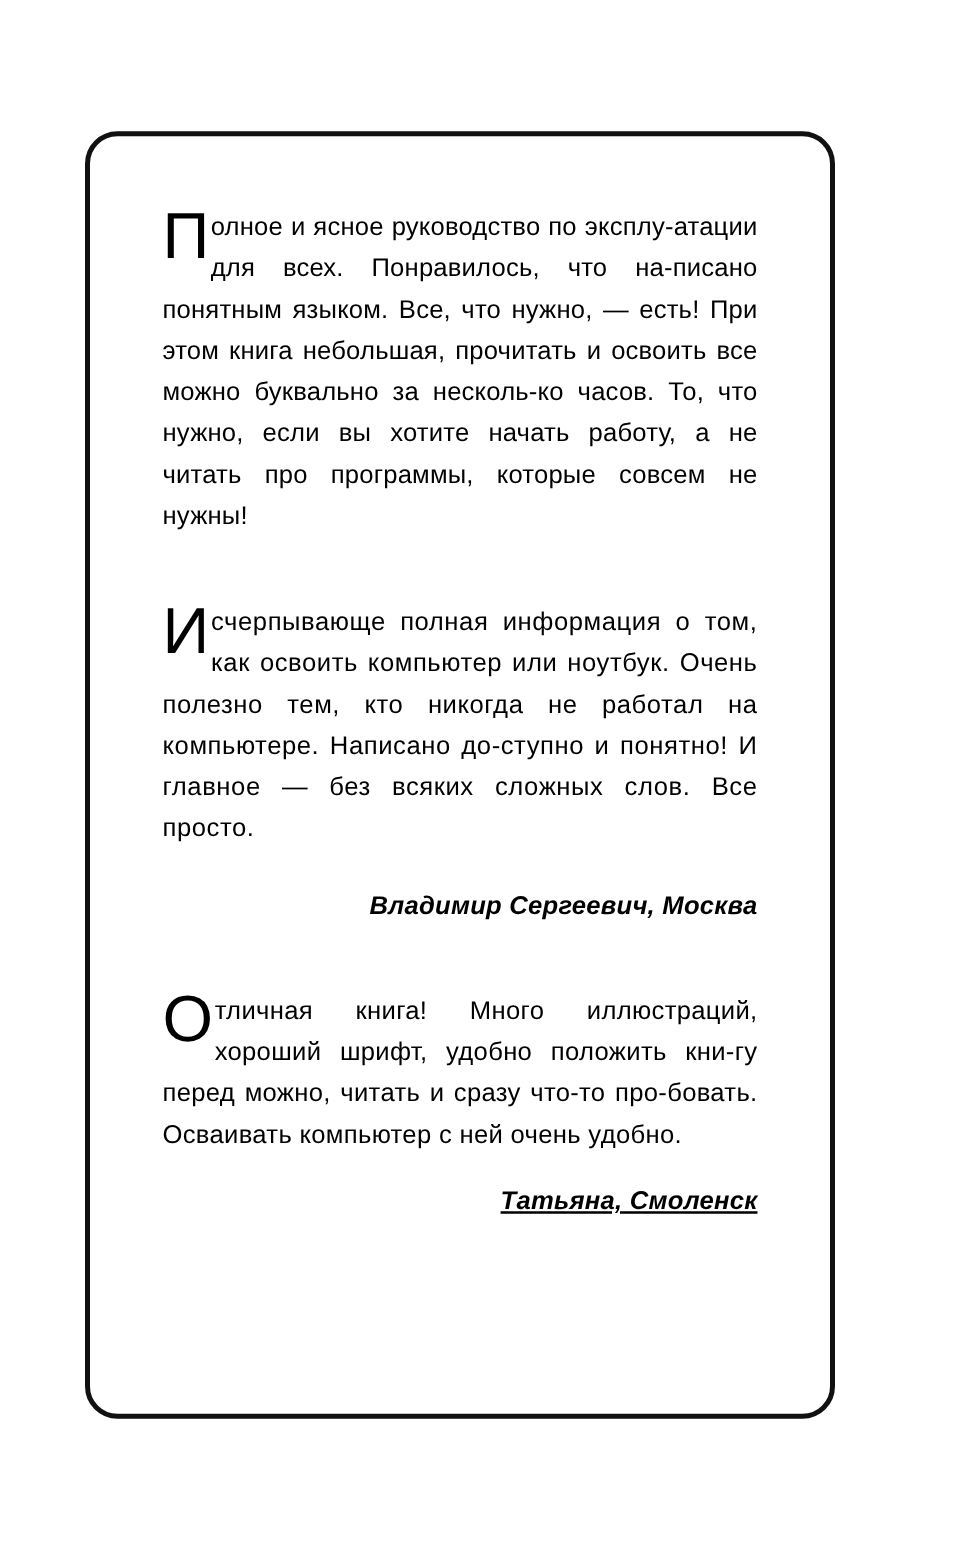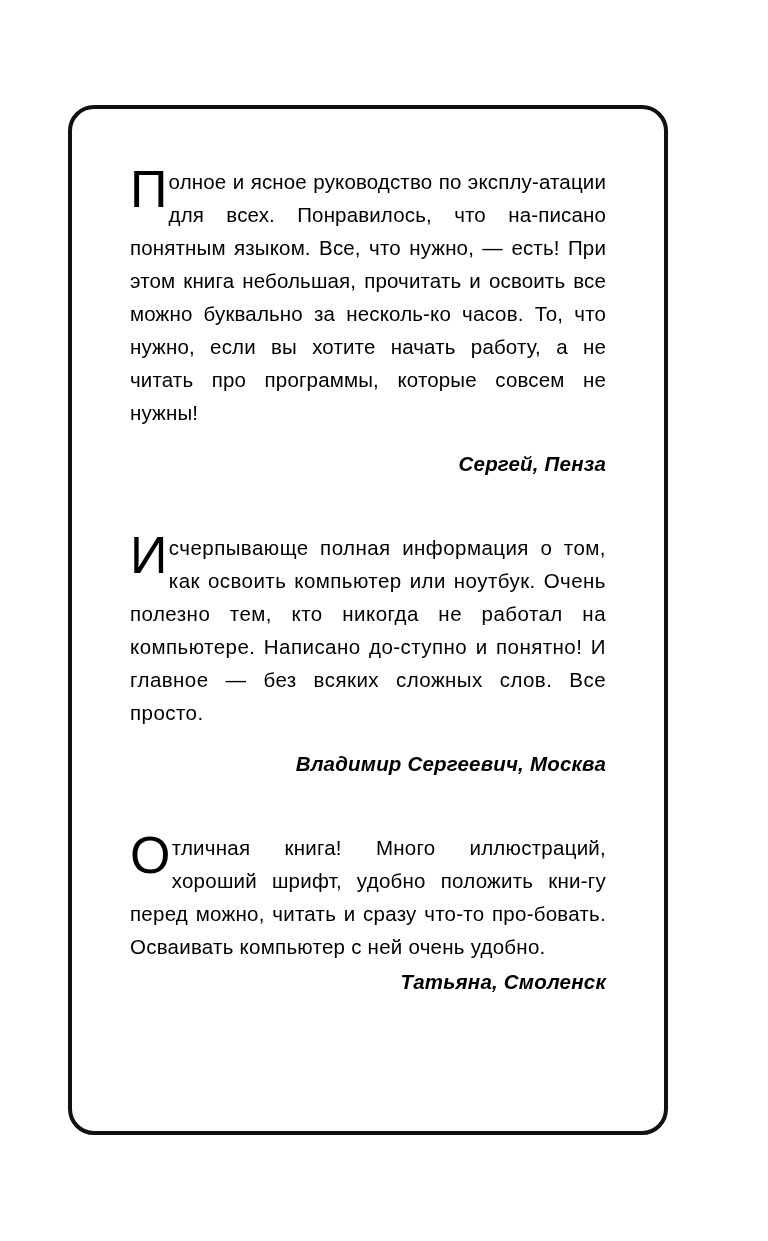--- a/index.html
+++ b/index.html
@@ -81,35 +81,34 @@
     letter-spacing: 0.2px;
   }
 
   .review.r1 .body-text { letter-spacing: 0.15px; }
   .review.r2 { margin-top: 22px; }
   .review.r2 .body-text { letter-spacing: 0.45px; }
   .review.r3 { margin-top: 24px; }
   .review.r3 .body-text { letter-spacing: 0.25px; }
 
   .review.r1 .signature { margin-top: 20px; }
-  .review.r2 .signature { margin-top: 20px; }
-  .review.r3 .signature { margin-top: 4px; }
+  .review.r2 .signature { margin-top: 31px; }
+  .review.r3 .signature { margin-top: 22px; text-decoration: underline; }
 </style>
 </head>
 <body>
 
 <div class="page">
 
   <div class="frame"></div>
 
   <div class="content">
 
     <div class="review r1">
       <div class="body-text"><span class="dropcap">П</span><span>олное и ясное руководство по эксплу-атации для всех. Понравилось, что на-писано понятным языком. Все, что нужно, — есть! При этом книга небольшая, прочитать и освоить все можно буквально за несколь-ко часов. То, что нужно, если вы хотите начать работу, а не читать про программы, которые совсем не нужны!</span></div>
-      <div class="signature">Сергей, Пенза</div>
     </div>
 
     <div class="review r2">
       <div class="body-text"><span class="dropcap">И</span><span>счерпывающе полная информация о том, как освоить компьютер или ноутбук. Очень полезно тем, кто никогда не работал на компьютере. Написано до-ступно и понятно! И главное — без всяких сложных слов. Все просто.</span></div>
       <div class="signature">Владимир Сергеевич, Москва</div>
     </div>
 
     <div class="review r3">
       <div class="body-text"><span class="dropcap">О</span><span>тличная книга! Много иллюстраций, хороший шрифт, удобно положить кни-гу перед можно, читать и сразу что-то про-бовать. Осваивать компьютер с ней очень удобно.</span></div>
       <div class="signature">Татьяна, Смоленск</div>

